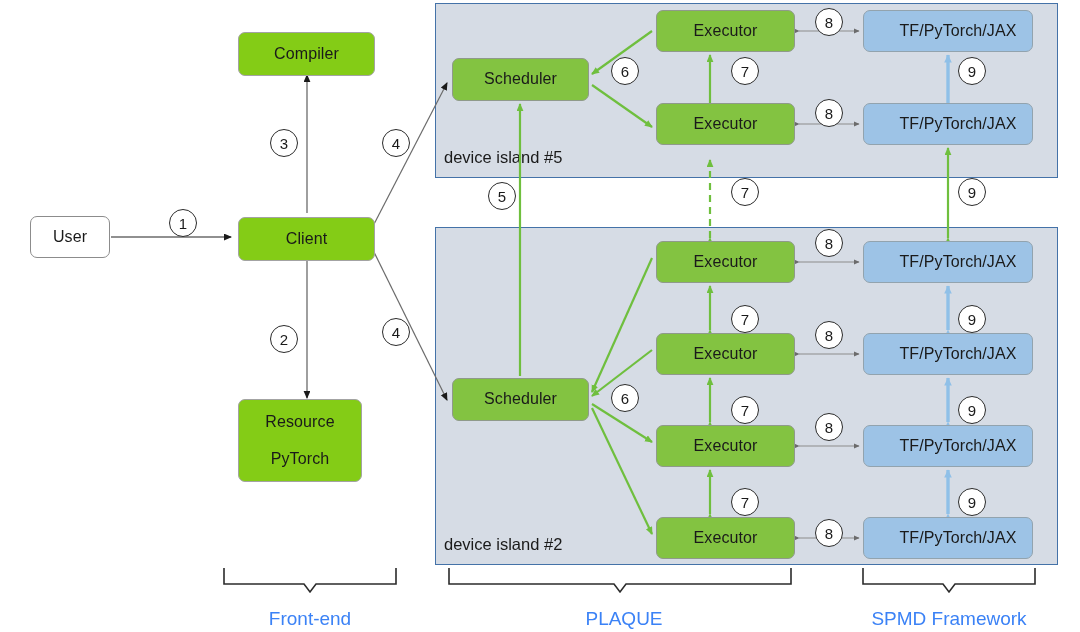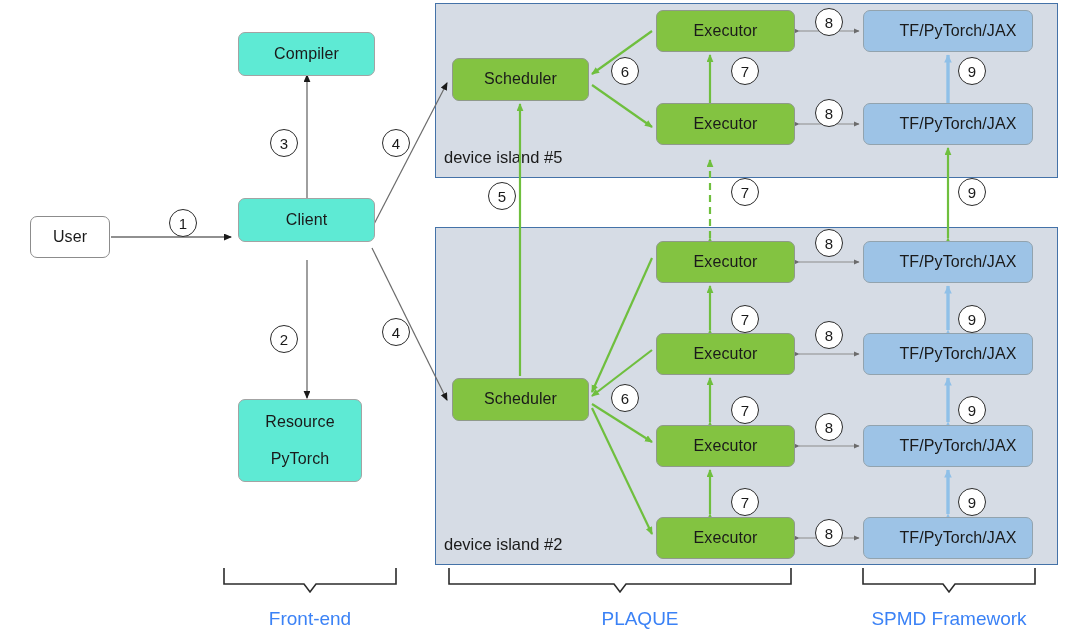--- a/index.html
+++ b/index.html
@@ -32,21 +32,21 @@
     align-items: center;
     justify-content: center;
     text-align: center;
     border-radius: 7px;
     border: 1px solid #9a9a9a;
     font-size: 16px;
     color: #1a1a1a;
     line-height: 1.15;
     letter-spacing: .1px;
   }
-  .node.grey   { background: #5eead4; border-color: #a3a3a3; }
+  .node.grey   { background: #84cc16; border-color: #a3a3a3; }
   .node.white  { background: #ffffff; border-color: #8c8c8c; }
   .node.green  { background: #83c341; border-color: #8f9a8a; }
   .node.blue   { background: #9dc3e6; border-color: #92a3ae; padding-left: 20px; }
 
   .island {
     position: absolute;
     box-sizing: border-box;
     background: #d6dce5;
     border: 1.5px solid #4472a8;
   }
@@ -152,21 +152,21 @@
     <line x1="948" y1="422" x2="948" y2="378" stroke="#8fc0e8" stroke-width="3.4" marker-start="url(#ah-blue)" marker-end="url(#ah-blue)"></line>
     <line x1="948" y1="514" x2="948" y2="470" stroke="#8fc0e8" stroke-width="3.4" marker-start="url(#ah-blue)" marker-end="url(#ah-blue)"></line>
 
     <path fill="none" stroke="#2b2b2b" stroke-width="1.6" d="M224,568 L224,584 L304,584 L310,592 L316,584 L396,584 L396,568"></path>
     <path fill="none" stroke="#2b2b2b" stroke-width="1.6" d="M449,568 L449,584 L614,584 L620,592 L626,584 L791,584 L791,568"></path>
     <path fill="none" stroke="#2b2b2b" stroke-width="1.6" d="M863,568 L863,584 L943,584 L949,592 L955,584 L1035,584 L1035,568"></path>
   </svg>
 
   <div class="node white" style="left:30px; top:216px; width:80px; height:42px;">User</div>
 
-  <div class="node grey" style="left:238px; top:198px; width:137px; height:44px;">Client</div>
+  <div class="node grey" style="left:238px; top:217px; width:137px; height:44px;">Client</div>
 
   <div class="node grey" style="left:238px; top:32px; width:137px; height:44px;">Compiler</div>
 
   <div class="node grey" style="left:238px; top:399px; width:124px; height:83px; flex-direction:column; gap:18px;">
     <span>Resource</span>
     <span>PyTorch</span>
   </div>
 
   <div class="node green" style="left:452px; top:58px; width:137px; height:43px;">Scheduler</div>
 
@@ -210,17 +210,17 @@
       <div class="badge" style="left: 815px; top: 519px;">8</div>
       <div class="badge" style="left: 958px; top: 57px;">9</div>
       <div class="badge" style="left: 958px; top: 178px;">9</div>
       <div class="badge" style="left: 958px; top: 305px;">9</div>
       <div class="badge" style="left: 958px; top: 396px;">9</div>
       <div class="badge" style="left: 958px; top: 488px;">9</div>
     </div>
 
   <div id="brace-label-host">
       <div class="brace-label" style="left: 170px; top: 608px; width: 280px;">Front-end</div>
-      <div class="brace-label" style="left: 500px; top: 608px; width: 280px;">PLAQUE</div>
+      <div class="brace-label" style="left: 484px; top: 608px; width: 280px;">PLAQUE</div>
       <div class="brace-label" style="left: 809px; top: 608px; width: 280px;">SPMD Framework</div>
     </div>
 
 </div>
 
 </body></html>

